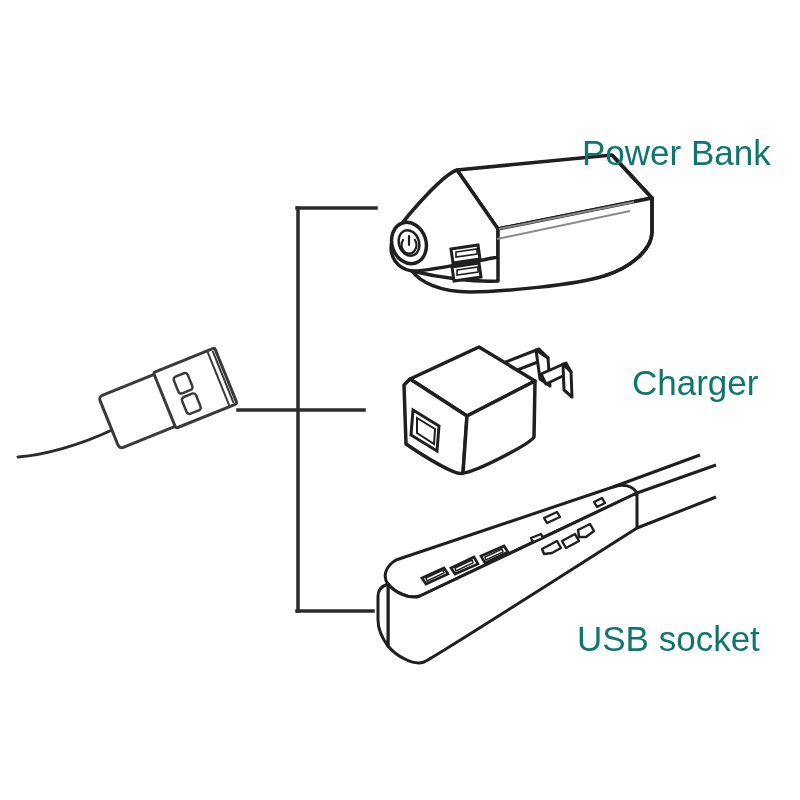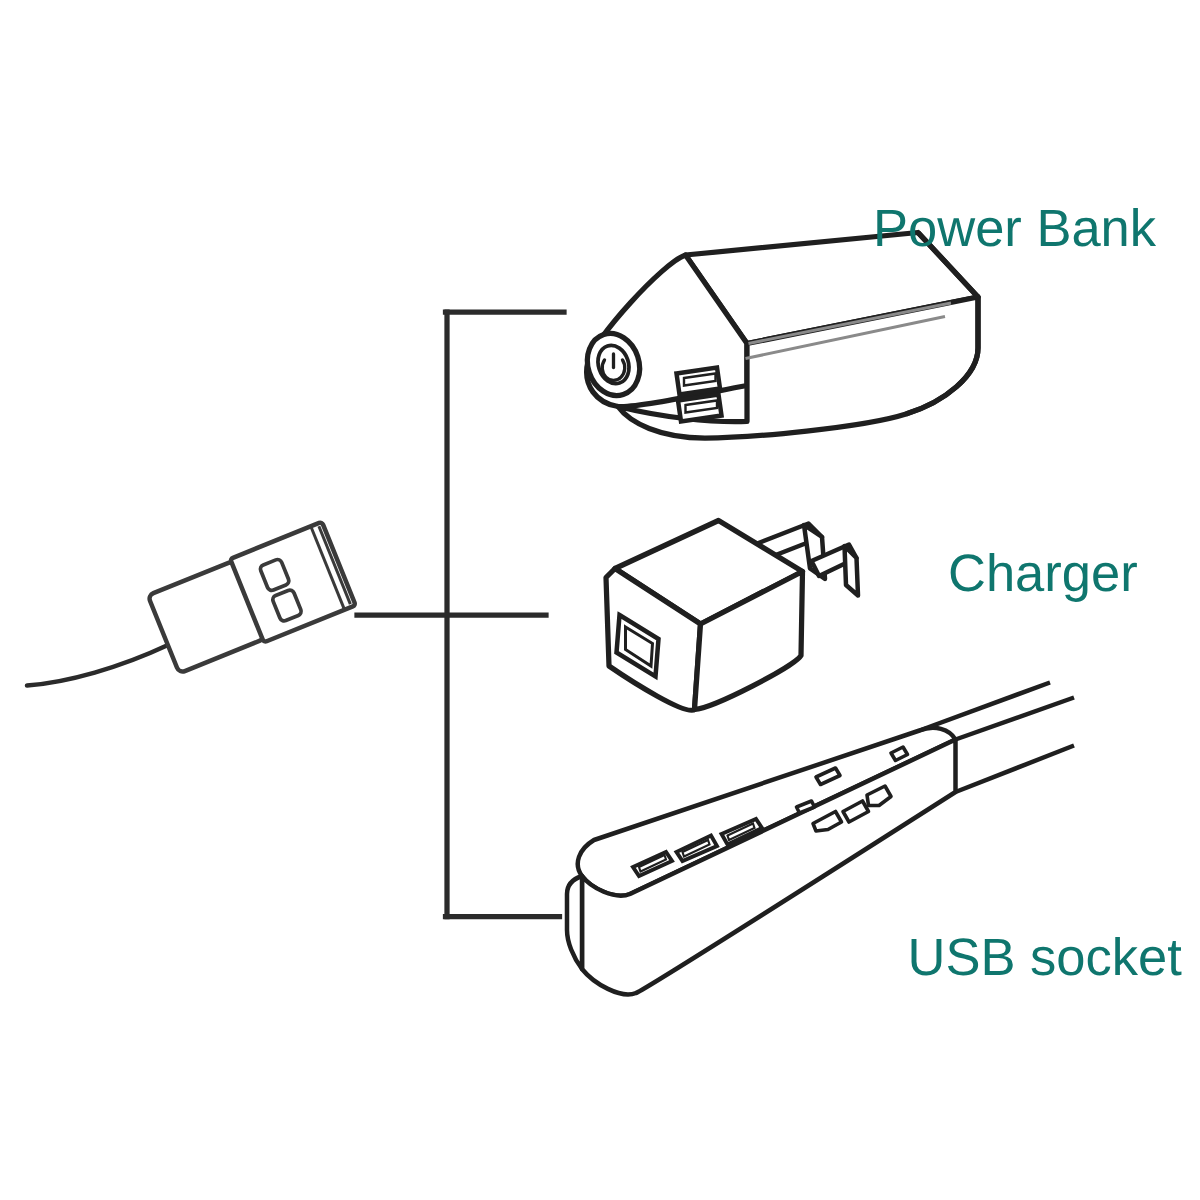--- a/index.html
+++ b/index.html
@@ -49,21 +49,20 @@
     top: 365px;
     font-size: 35px;
     line-height: 35px;
     margin-left: 25px;
   }
   #label-usb-socket {
     left: 577px;
     top: 621px;
     font-size: 35px;
     line-height: 35px;
-    margin-left: 28px;
   }
 </style>
 </head>
 <body>
 
 <div id="canvas">
 
   <svg id="diagram-svg" viewBox="0 0 800 800" xmlns="http://www.w3.org/2000/svg">
 
     <g>

